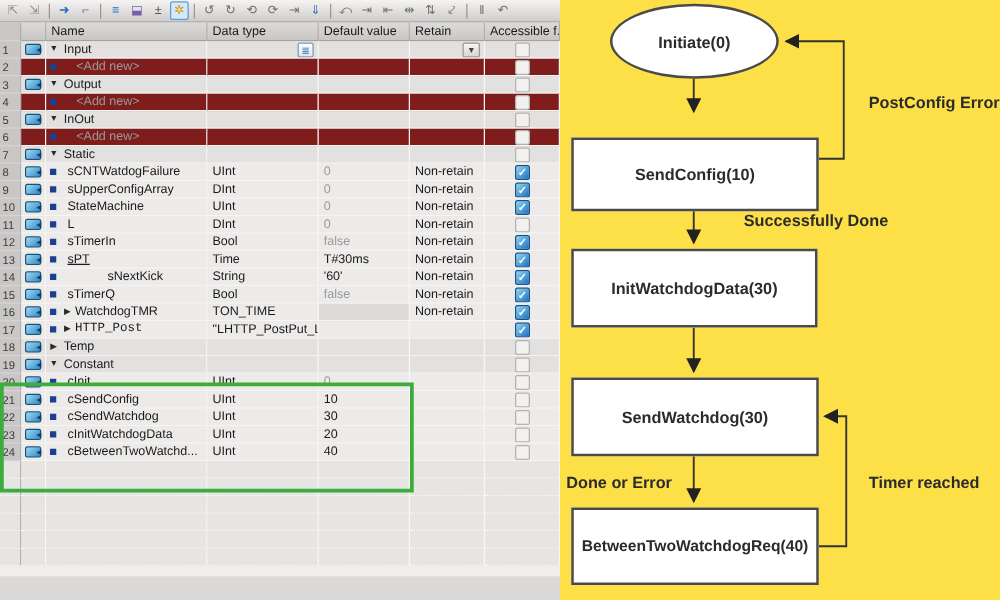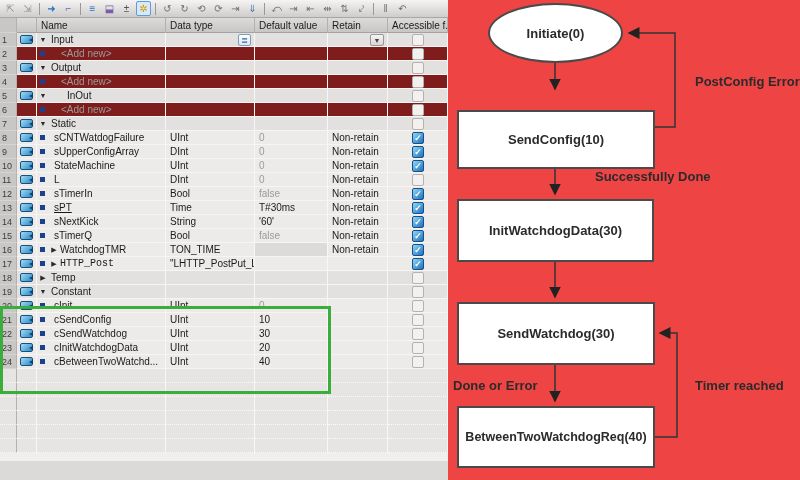--- a/index.html
+++ b/index.html
@@ -69,21 +69,21 @@
 
   .empty-area .tb-row .cell { background:#e7e5e4; border-bottom:1px dotted #fafaf9; }
   .empty-area .c-num { background:repeating-linear-gradient(45deg,#c6c4c3 0 2px,#d2d0cf 2px 4px);
                        border-bottom:1px solid #d6d4d3; }
   .bottom-strip { height:8px; background:#f0efee; }
 
   .green-box { position:absolute; left:0px; top:306px; width:331px; height:88px;
                border:3px solid #3aad3a; z-index:5; pointer-events:none; }
 
   
-  .right-panel { position:absolute; left:448px; top:0; width:352px; height:480px; background:#ef4444; }
+  .right-panel { position:absolute; left:448px; top:0; width:352px; height:480px; background:#fde047; }
   .node { position:absolute; background:#fff; border:2px solid #4a4a4a; display:flex;
           align-items:center; justify-content:center; font-size:13px; font-weight:bold;
           color:#2b2b2b; text-align:center; }
   .node.ellipse { border-radius:50%; }
   .edge-label { position:absolute; font-size:13px; font-weight:bold; color:#2b2b2b; white-space:nowrap; }
   svg.wires { position:absolute; left:0; top:0; width:352px; height:480px; }
 </style>
 </head>
 <body>
 
@@ -191,21 +191,21 @@
             <span class="cb unchecked"></span>
           </div>
         </div>
         <div class="tb-row row-section">
           <div class="cell c-num">5</div>
           <div class="cell c-icon">
             <span class="decl-icon"></span>
           </div>
           <div class="cell c-name">
             <span class="tri" style="margin-left: 1px;">▼</span>
-            <span style="padding-left: 3px; margin-left: 16px;">InOut</span>
+            <span style="padding-left: 3px;">InOut</span>
           </div>
           <div class="cell c-type"><span></span></div>
           <div class="cell c-def"><span></span></div>
           <div class="cell c-ret"><span></span></div>
           <div class="cell c-acc">
             <span class="cb unchecked"></span>
           </div>
         </div>
         <div class="tb-row row-addnew">
           <div class="cell c-num">6</div>
@@ -333,21 +333,21 @@
             <span class="cb checked">✓</span>
           </div>
         </div>
         <div class="tb-row row-var">
           <div class="cell c-num">14</div>
           <div class="cell c-icon">
             <span class="decl-icon"></span>
           </div>
           <div class="cell c-name">
             <span class="bullet"></span>
-            <span style="padding-left: 5px;">sNextKick</span>
+            <span style="padding-left: 5px; margin-left: 32px;">sNextKick</span>
           </div>
           <div class="cell c-type"><span>String</span></div>
           <div class="cell c-def"><span>'60'</span></div>
           <div class="cell c-ret"><span>Non-retain</span></div>
           <div class="cell c-acc">
             <span class="cb checked">✓</span>
           </div>
         </div>
         <div class="tb-row row-var">
           <div class="cell c-num">15</div>

